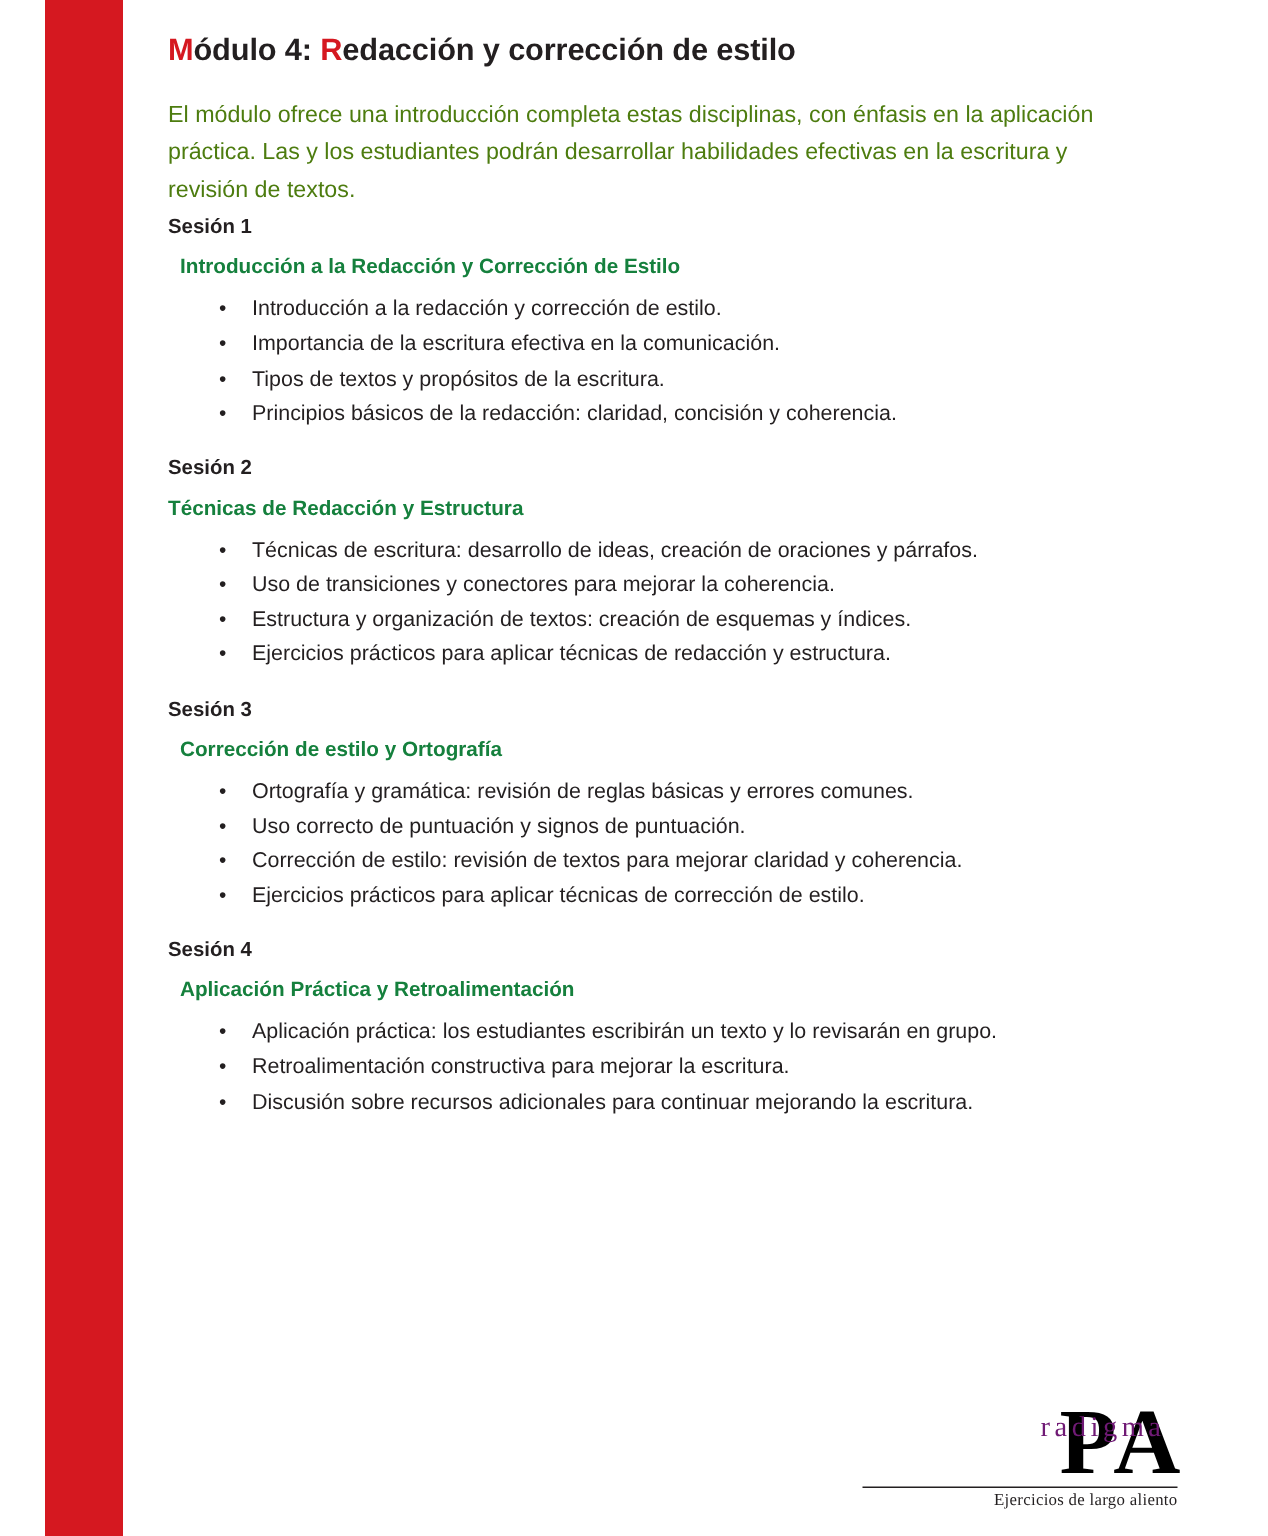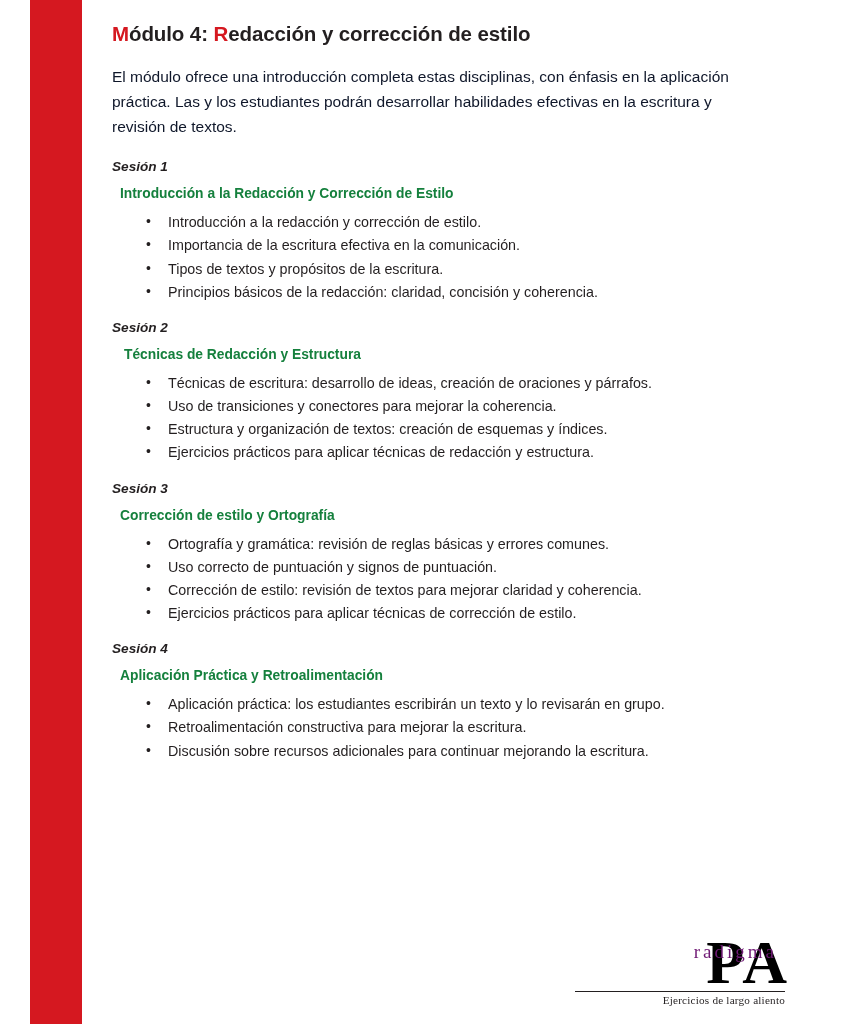--- a/index.html
+++ b/index.html
@@ -52,39 +52,38 @@
     margin: 0 0 18px 0;
     letter-spacing: -0.1px;
     color: #231f20;
   }
   h1.module-title .cap {
     color: #d51820;
   }
   .intro {
     font-size: 15.5px;
     line-height: 1.62;
-    margin: 0 0 20px 0;
+    margin: 0 0 4px 0;
     width: 625px;
-    color: #0f172a;
+    color: #4d7c0f;
   }
   .session-label {
     font-size: 13.6px;
     font-weight: bold;
     margin: 0 0 12px 0;
     color: #231f20;
-    font-style: italic;
   }
   .session-heading {
     font-size: 13.8px;
     font-weight: bold;
     margin: 0 0 10px 8px;
     color: #15803d;
   }
   .session-heading.noindent {
-    margin-left: 12px;
+    margin-left: 0px;
   }
   ul.bullets {
     list-style: none;
     margin: 2px 0 16px 0;
     padding: 0 0 0 28px;
   }
   ul.bullets li {
     position: relative;
     font-size: 14.3px;
     line-height: 1.62;

